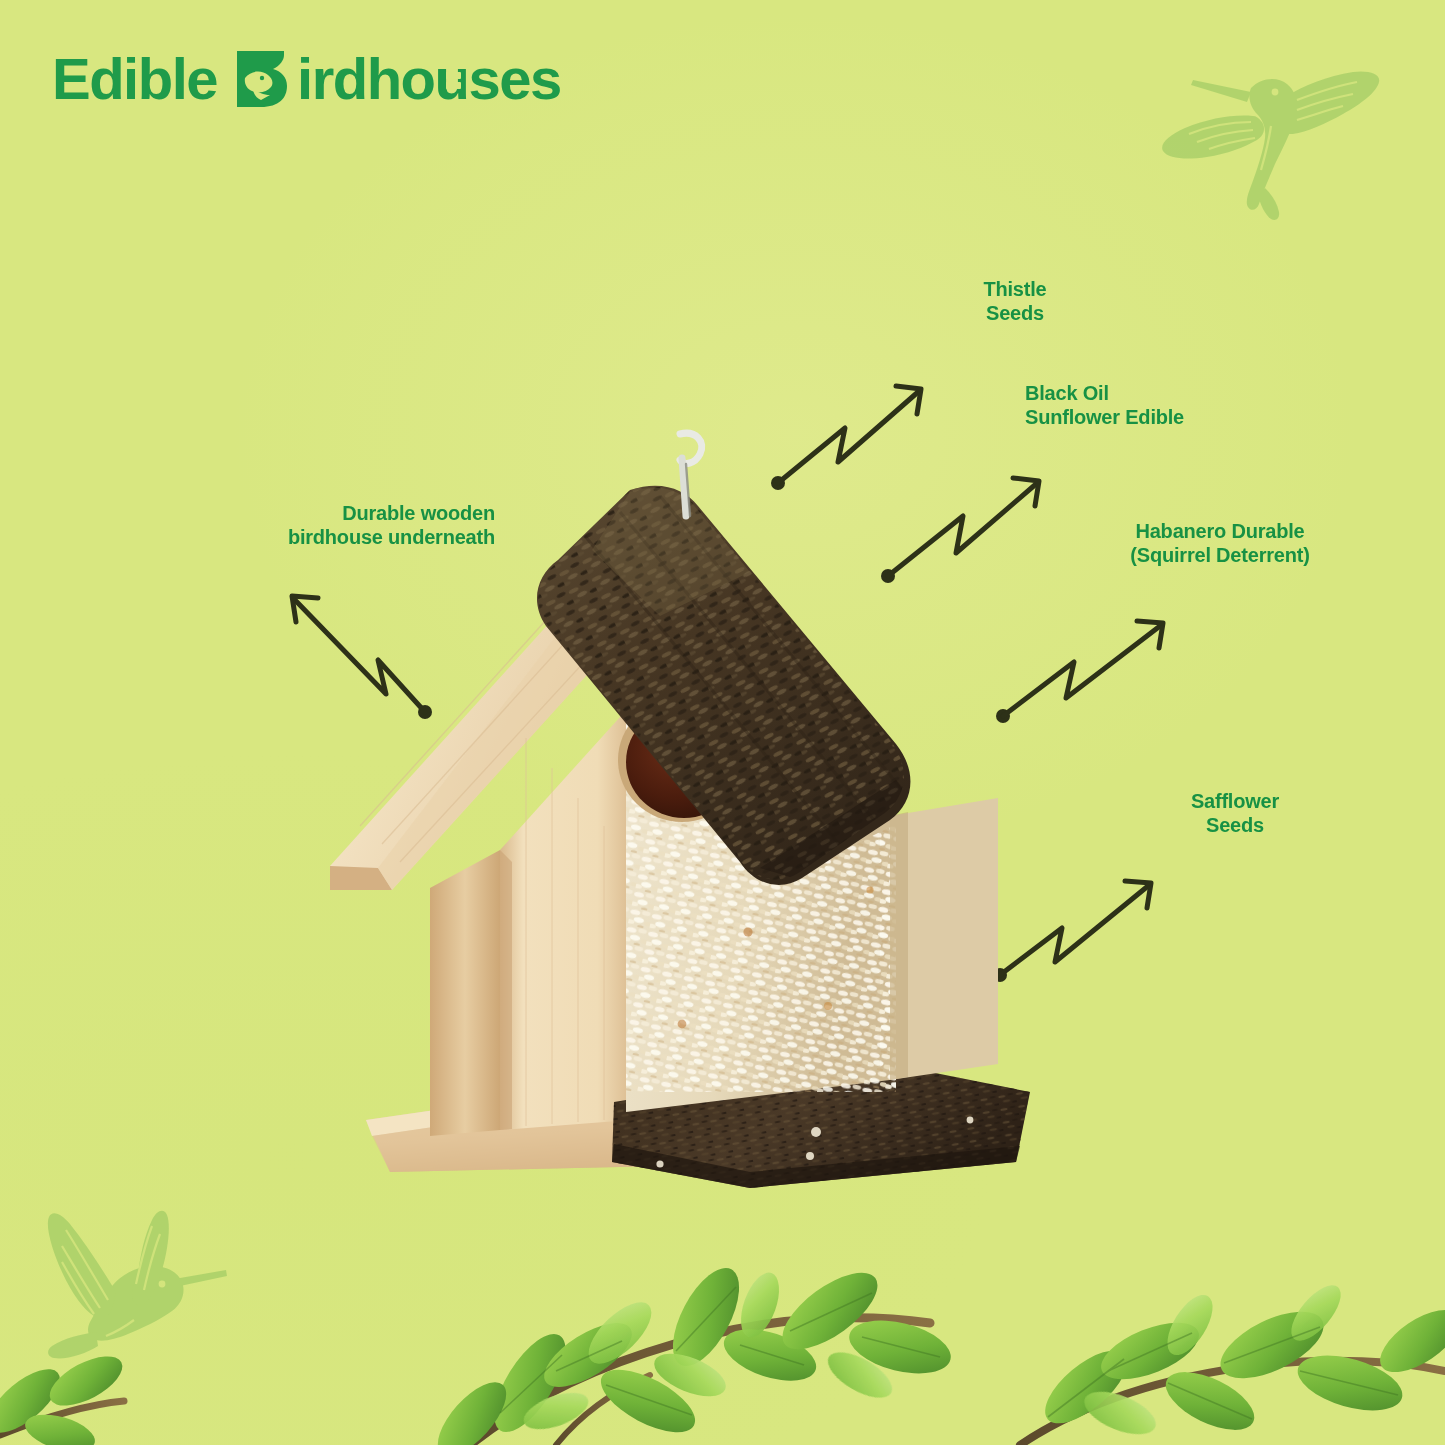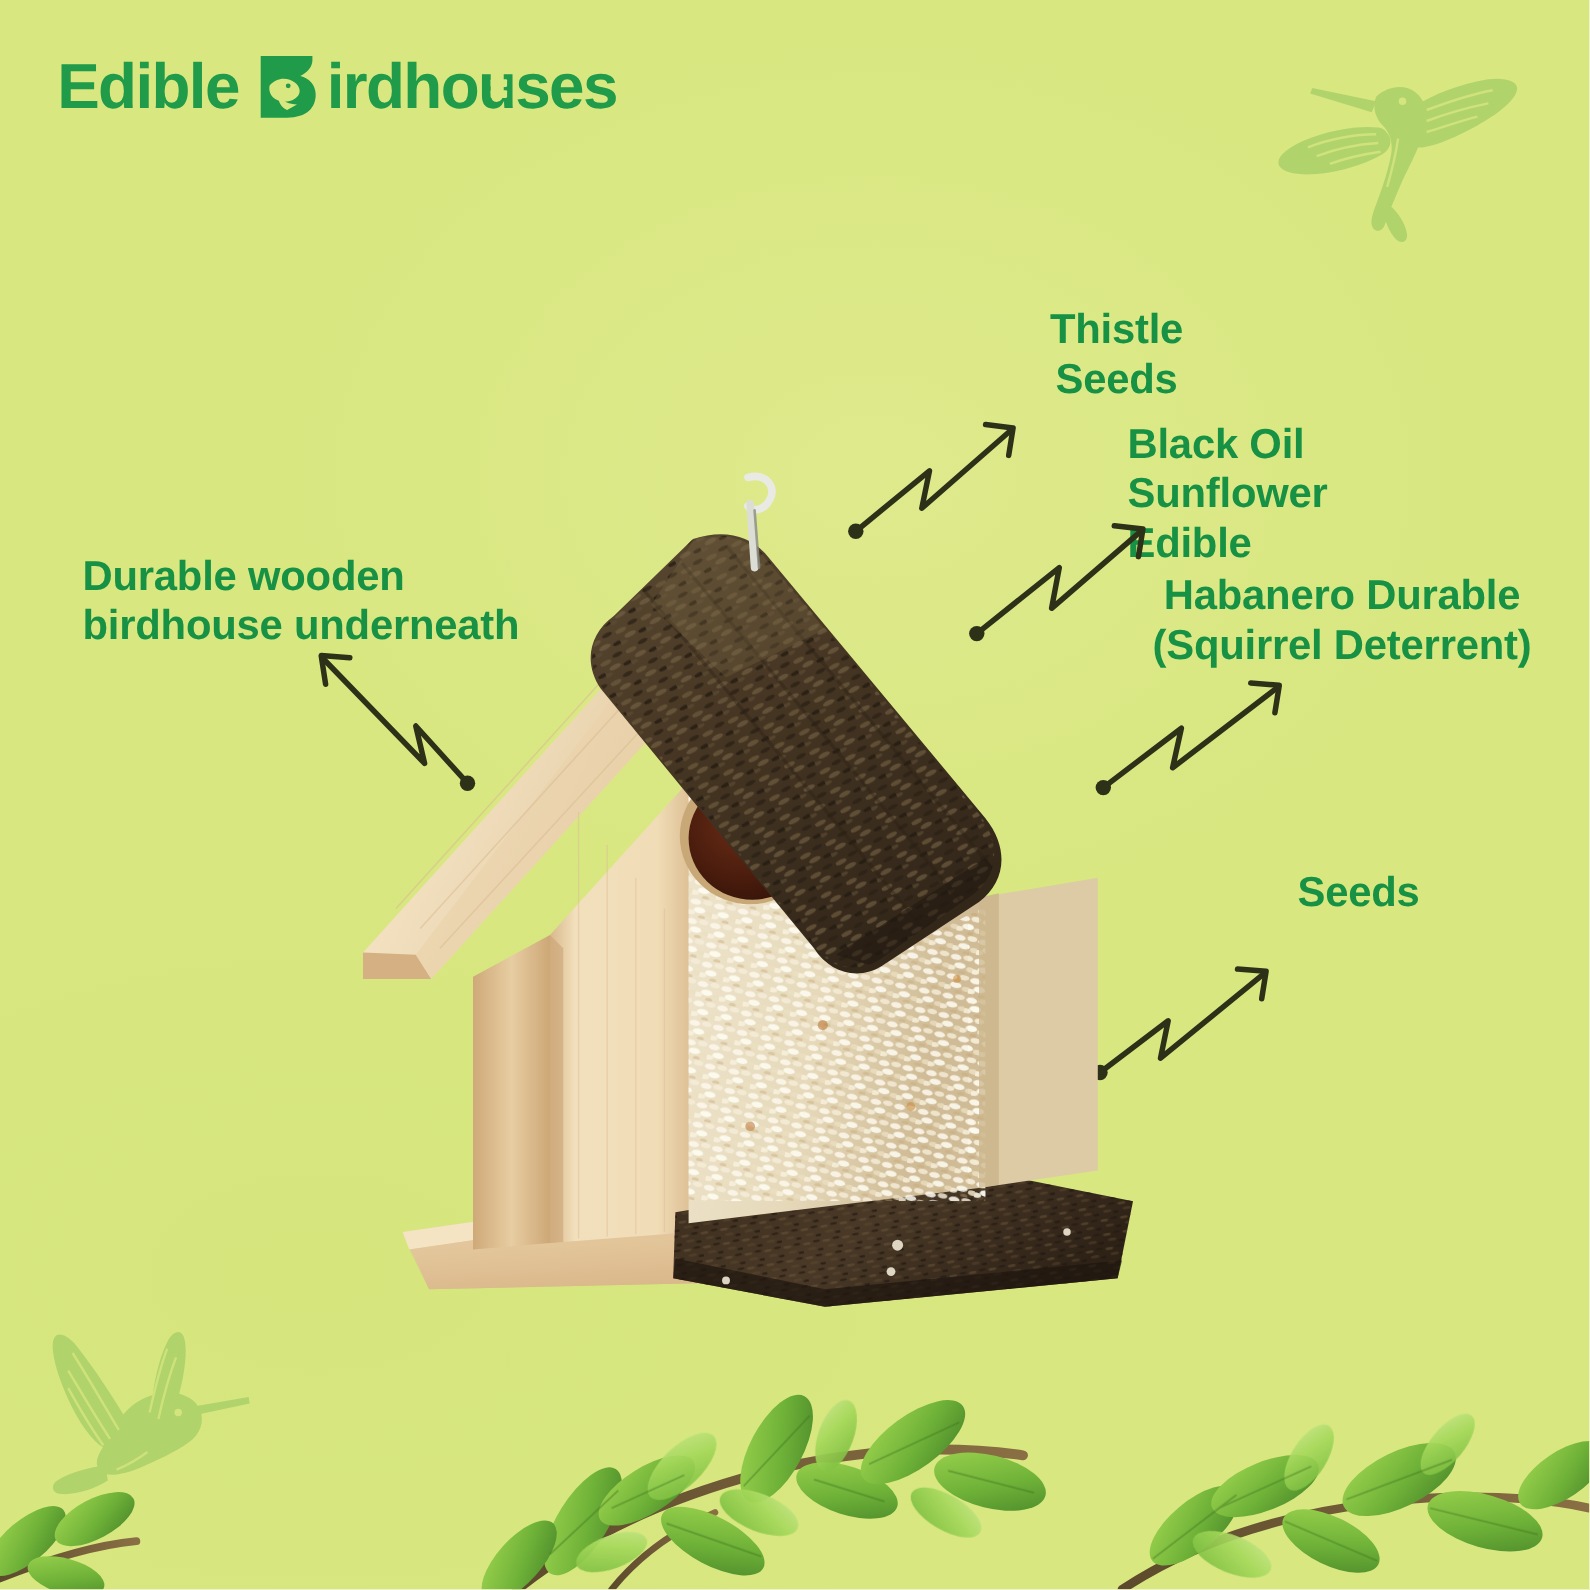--- a/index.html
+++ b/index.html
@@ -85,29 +85,29 @@
     pointer-events: none;
   }
   #hb-top { right: 48px; top: 52px; width: 250px; height: 175px; }
   #hb-bottom { left: 30px; top: 1208px; width: 225px; height: 175px; }
 
   
   .callout {
     position: absolute;
     color: #179144;
     font-weight: 700;
-    font-size: 38px;
+    font-size: 20px;
     line-height: 1.18;
     letter-spacing: -0.2px;
   }
   #label-thistle       { left: 905px; top: 278px; width: 220px; text-align: center; }
   #label-blackoil      { left: 1025px; top: 382px; width: 300px; text-align: left; }
   #label-habanero      { left: 1035px; top: 520px; width: 370px; text-align: center; }
   #label-safflower     { left: 1110px; top: 790px; width: 250px; text-align: center; }
-  #label-durable       { left: 75px;  top: 502px; width: 420px; text-align: left; }
+  #label-durable       { left: 75px;  top: 502px; width: 420px; text-align: right; }
 
   
   #arrows {
     position: absolute;
     inset: 0;
     pointer-events: none;
   }
   #arrows path, #arrows polyline, #arrows line { fill: none; stroke: #2d3118; }
   #arrows circle { fill: #2d3118; }
 
@@ -232,20 +232,21 @@
     <div>Black Oil</div>
     <div>Sunflower Edible</div>
   </div>
 
   <div class="callout" id="label-habanero">
     <div>Habanero Durable</div>
     <div>(Squirrel Deterrent)</div>
   </div>
 
   <div class="callout" id="label-safflower">
+    <div>Safflower</div>
     <div>Seeds</div>
   </div>
 
   <div class="callout" id="label-durable">
     <div>Durable wooden</div>
     <div>birdhouse underneath</div>
   </div>
 
   <svg id="arrows" viewBox="0 0 1445 1445">
 

